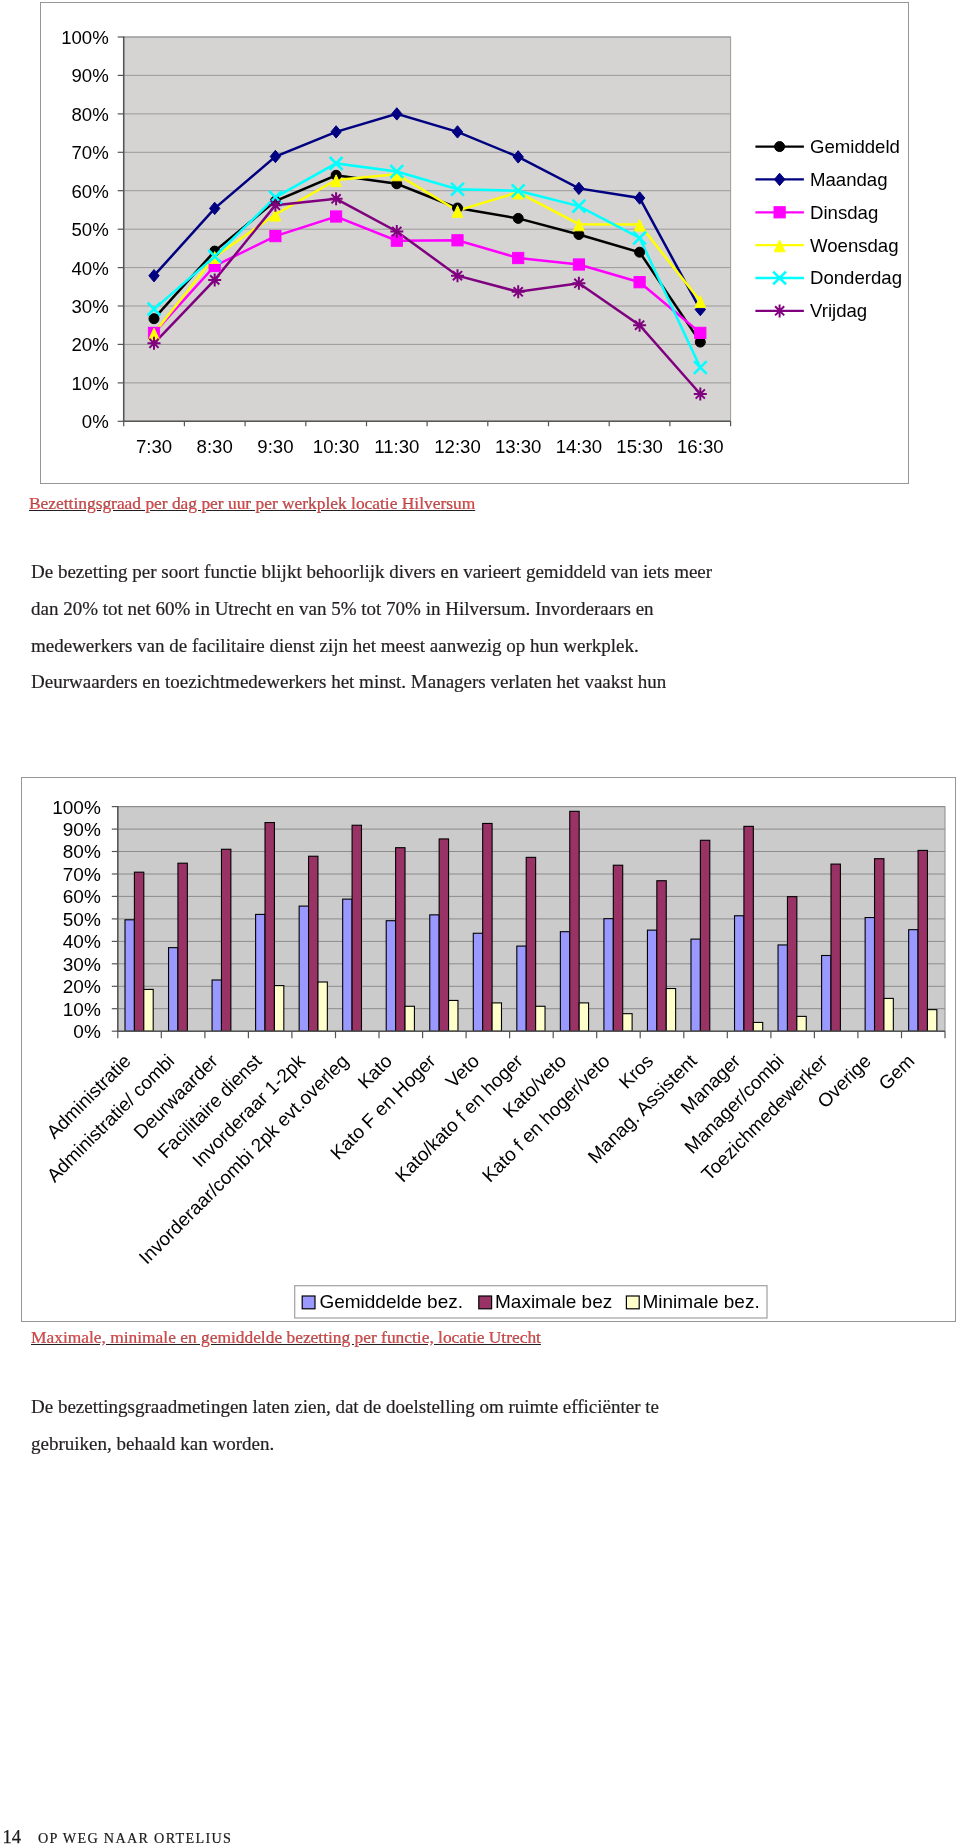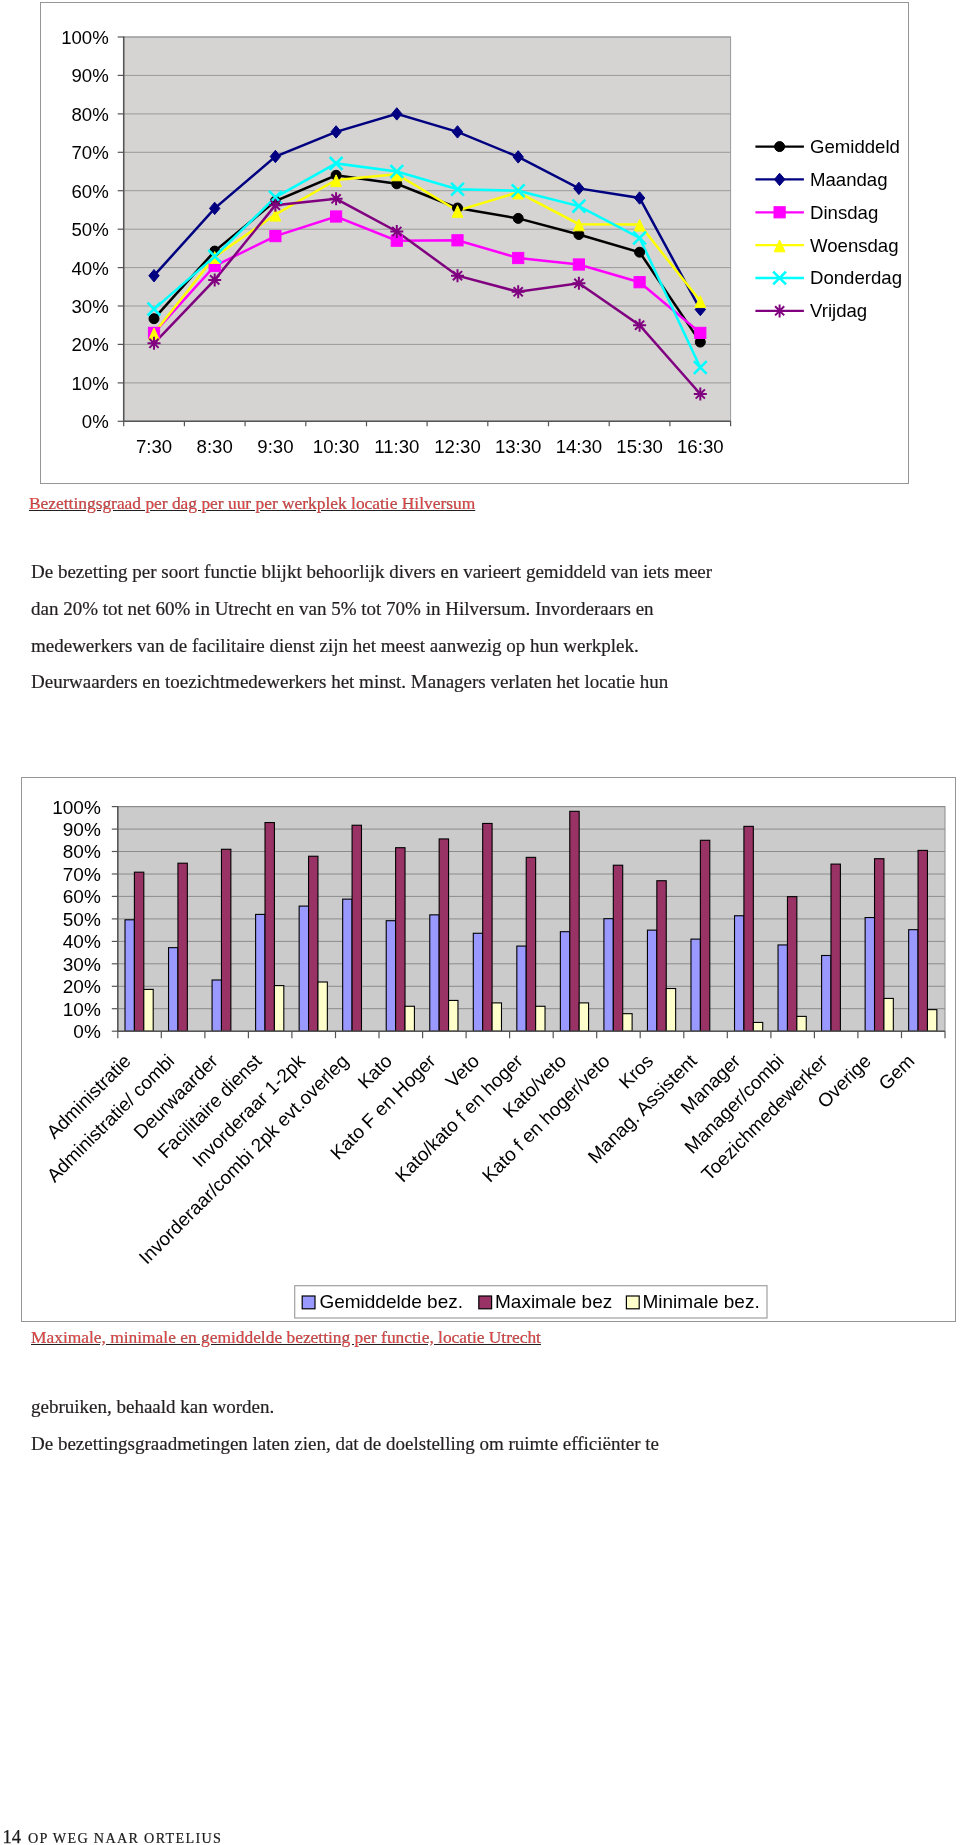--- a/index.html
+++ b/index.html
@@ -176,21 +176,21 @@
 <path d="M732.1,307.9 L745.1,307.9 M734.1,303.3 L743.2,312.4 M738.6,301.4 L738.6,314.4 M743.2,303.3 L734.1,312.4" stroke="#800080" stroke-width="2.0" fill="none"></path>
 <text x="769.0" y="314.2" font-size="18.6" fill="#000000">Vrijdag</text>
 </g>
 </svg>
 </div>
 <div class="caption" style="left:29px;top:493px;">Bezettingsgraad per dag per uur per werkplek locatie Hilversum</div>
 <div class="bodytext" style="left:31px;top:554px;">
 <div>De bezetting per soort functie blijkt behoorlijk divers en varieert gemiddeld van iets meer</div>
 <div>dan 20% tot net 60% in Utrecht en van 5% tot 70% in Hilversum. Invorderaars en</div>
 <div>medewerkers van de facilitaire dienst zijn het meest aanwezig op hun werkplek.</div>
-<div>Deurwaarders en toezichtmedewerkers het minst. Managers verlaten het locatie hun</div>
+<div>Deurwaarders en toezichtmedewerkers het minst. Managers verlaten het vaakst hun</div>
 </div>
 <div class="chartbox" style="left:21px;top:777px;width:935px;height:545px;">
 <svg width="935" height="545" viewBox="0 0 935 545">
 <rect x="95.8" y="28.6" width="827.2" height="224.6" fill="#cbcbcb" stroke="none"></rect>
 <line x1="95.8" y1="230.7" x2="923.0" y2="230.7" stroke="#8c8c8c" stroke-width="1"></line>
 <line x1="95.8" y1="208.3" x2="923.0" y2="208.3" stroke="#8c8c8c" stroke-width="1"></line>
 <line x1="95.8" y1="185.8" x2="923.0" y2="185.8" stroke="#8c8c8c" stroke-width="1"></line>
 <line x1="95.8" y1="163.4" x2="923.0" y2="163.4" stroke="#8c8c8c" stroke-width="1"></line>
 <line x1="95.8" y1="140.9" x2="923.0" y2="140.9" stroke="#8c8c8c" stroke-width="1"></line>
 <line x1="95.8" y1="118.4" x2="923.0" y2="118.4" stroke="#8c8c8c" stroke-width="1"></line>
@@ -324,17 +324,17 @@
 <text x="473.0" y="529.6" font-size="19.0" fill="#000000">Maximale bez</text>
 </g>
 <g>
 <rect x="604.4" y="518.0" width="12.8" height="12.8" fill="#FFFFCC" stroke="#000000" stroke-width="1.2"></rect>
 <text x="620.5" y="529.6" font-size="19.0" fill="#000000">Minimale bez.</text>
 </g>
 </svg>
 </div>
 <div class="caption" style="left:31px;top:1327px;">Maximale, minimale en gemiddelde bezetting per functie, locatie Utrecht</div>
 <div class="bodytext" style="left:31px;top:1389px;">
+<div>De bezettingsgraadmetingen laten zien, dat de doelstelling om ruimte efficiënter te</div>
 <div>gebruiken, behaald kan worden.</div>
-<div>De bezettingsgraadmetingen laten zien, dat de doelstelling om ruimte efficiënter te</div>
-</div>
-<div class="footer" style="left:2.5px;top:1827px;"><span class="pnum">14</span><span class="ftitle" style="margin-left:7px;">OP WEG NAAR ORTELIUS</span></div>
+</div>
+<div class="footer" style="left:2.5px;top:1827px;"><span class="pnum">14</span><span class="ftitle" style="margin-left:17px;">OP WEG NAAR ORTELIUS</span></div>
 </div>
 
 </body></html>

